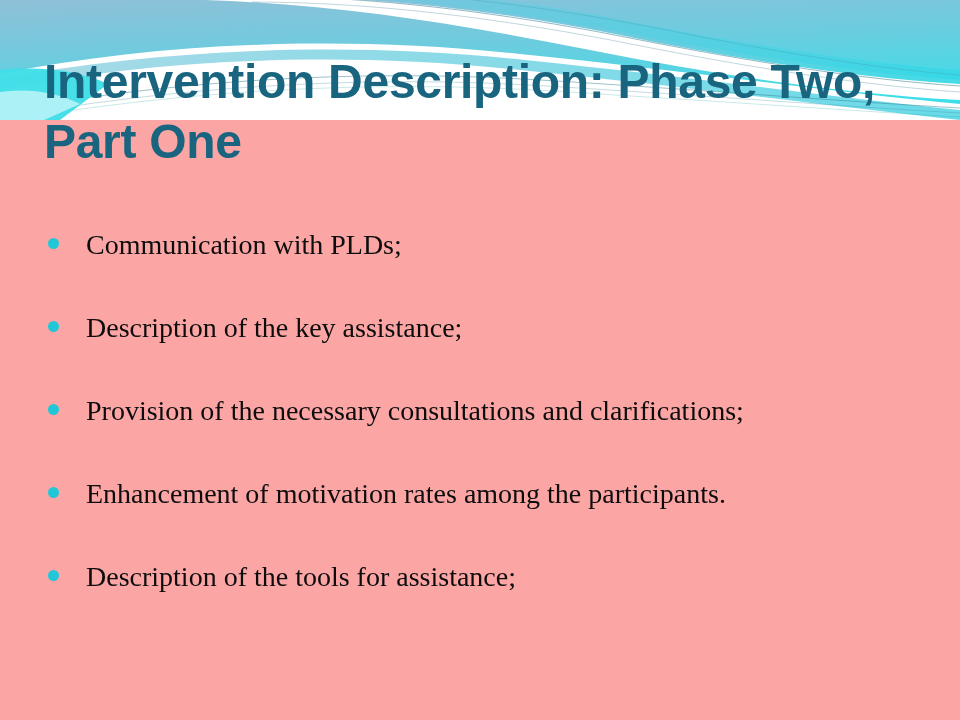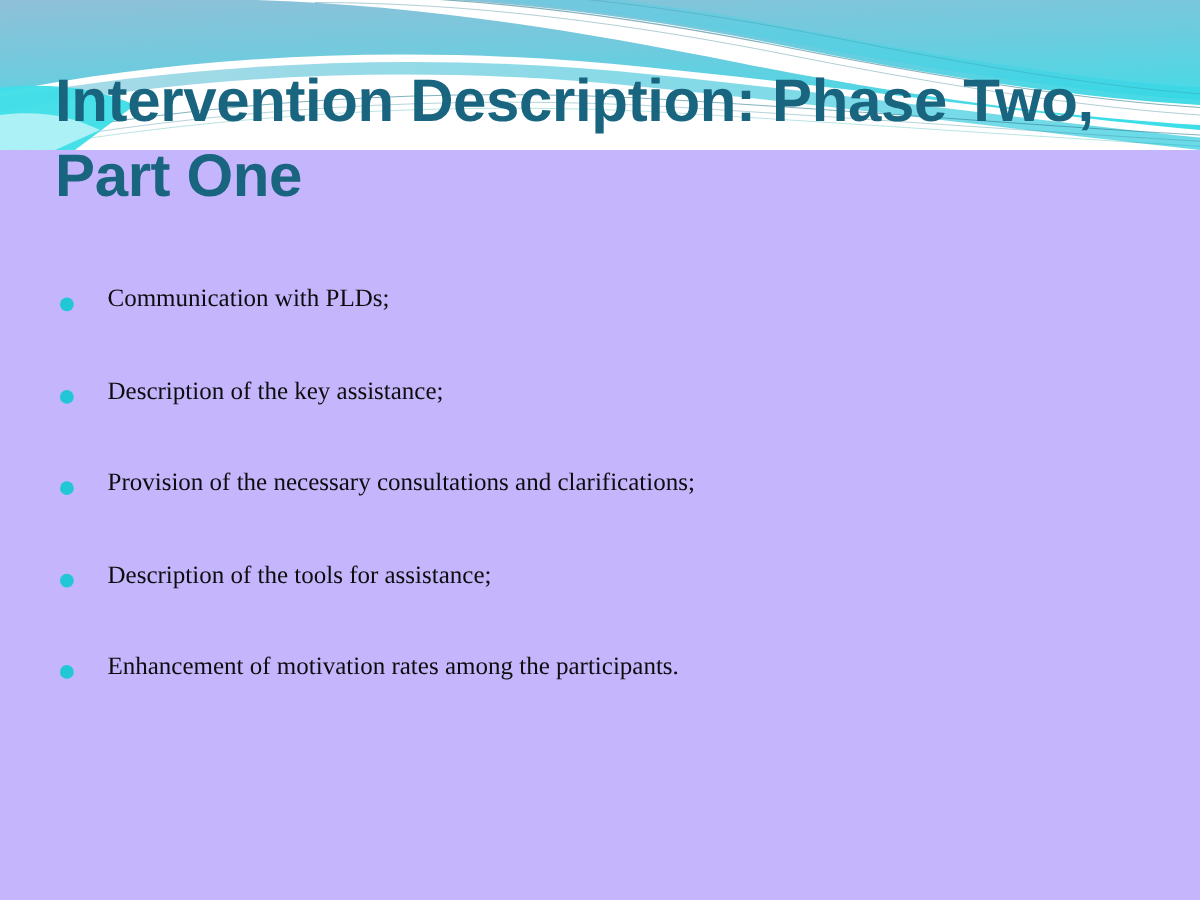--- a/index.html
+++ b/index.html
@@ -12,21 +12,21 @@
     height: 720px;
     overflow: hidden;
     background: #ffffff;
     font-family: "Liberation Sans", sans-serif;
   }
 
   .slide {
     position: relative;
     width: 960px;
     height: 720px;
-    background: #c4b5fd;
+    background: #fca5a5;
     overflow: hidden;
   }
 
   
   .banner {
     position: absolute;
     top: 0;
     left: 0;
     width: 960px;
     height: 120px;
@@ -80,21 +80,21 @@
     width: 11px;
     height: 11px;
     margin-top: 10px;
     margin-right: 27px;
     border-radius: 50%;
     background: #21C7D6;
   }
   .bullet-text {
     flex: 1 1 auto;
     font-family: "Liberation Serif", serif;
-    font-size: 20px;
+    font-size: 28px;
     line-height: 1.18;
     color: #0d0d0d;
   }
 </style>
 </head>
 <body>
 
 <div class="slide">
 
   <div class="banner">
@@ -174,21 +174,21 @@
     <li class="bullet-item">
       <span class="bullet-marker"></span>
       <span class="bullet-text">Description of the key assistance;</span>
     </li>
     <li class="bullet-item">
       <span class="bullet-marker"></span>
       <span class="bullet-text">Provision of the necessary consultations and clarifications;</span>
     </li>
     <li class="bullet-item">
       <span class="bullet-marker"></span>
-      <span class="bullet-text">Description of the tools for assistance;</span>
+      <span class="bullet-text">Enhancement of motivation rates among the participants.</span>
     </li>
     <li class="bullet-item">
       <span class="bullet-marker"></span>
-      <span class="bullet-text">Enhancement of motivation rates among the participants.</span>
+      <span class="bullet-text">Description of the tools for assistance;</span>
     </li>
   </ul>
 
 </div>
 
 </body></html>

